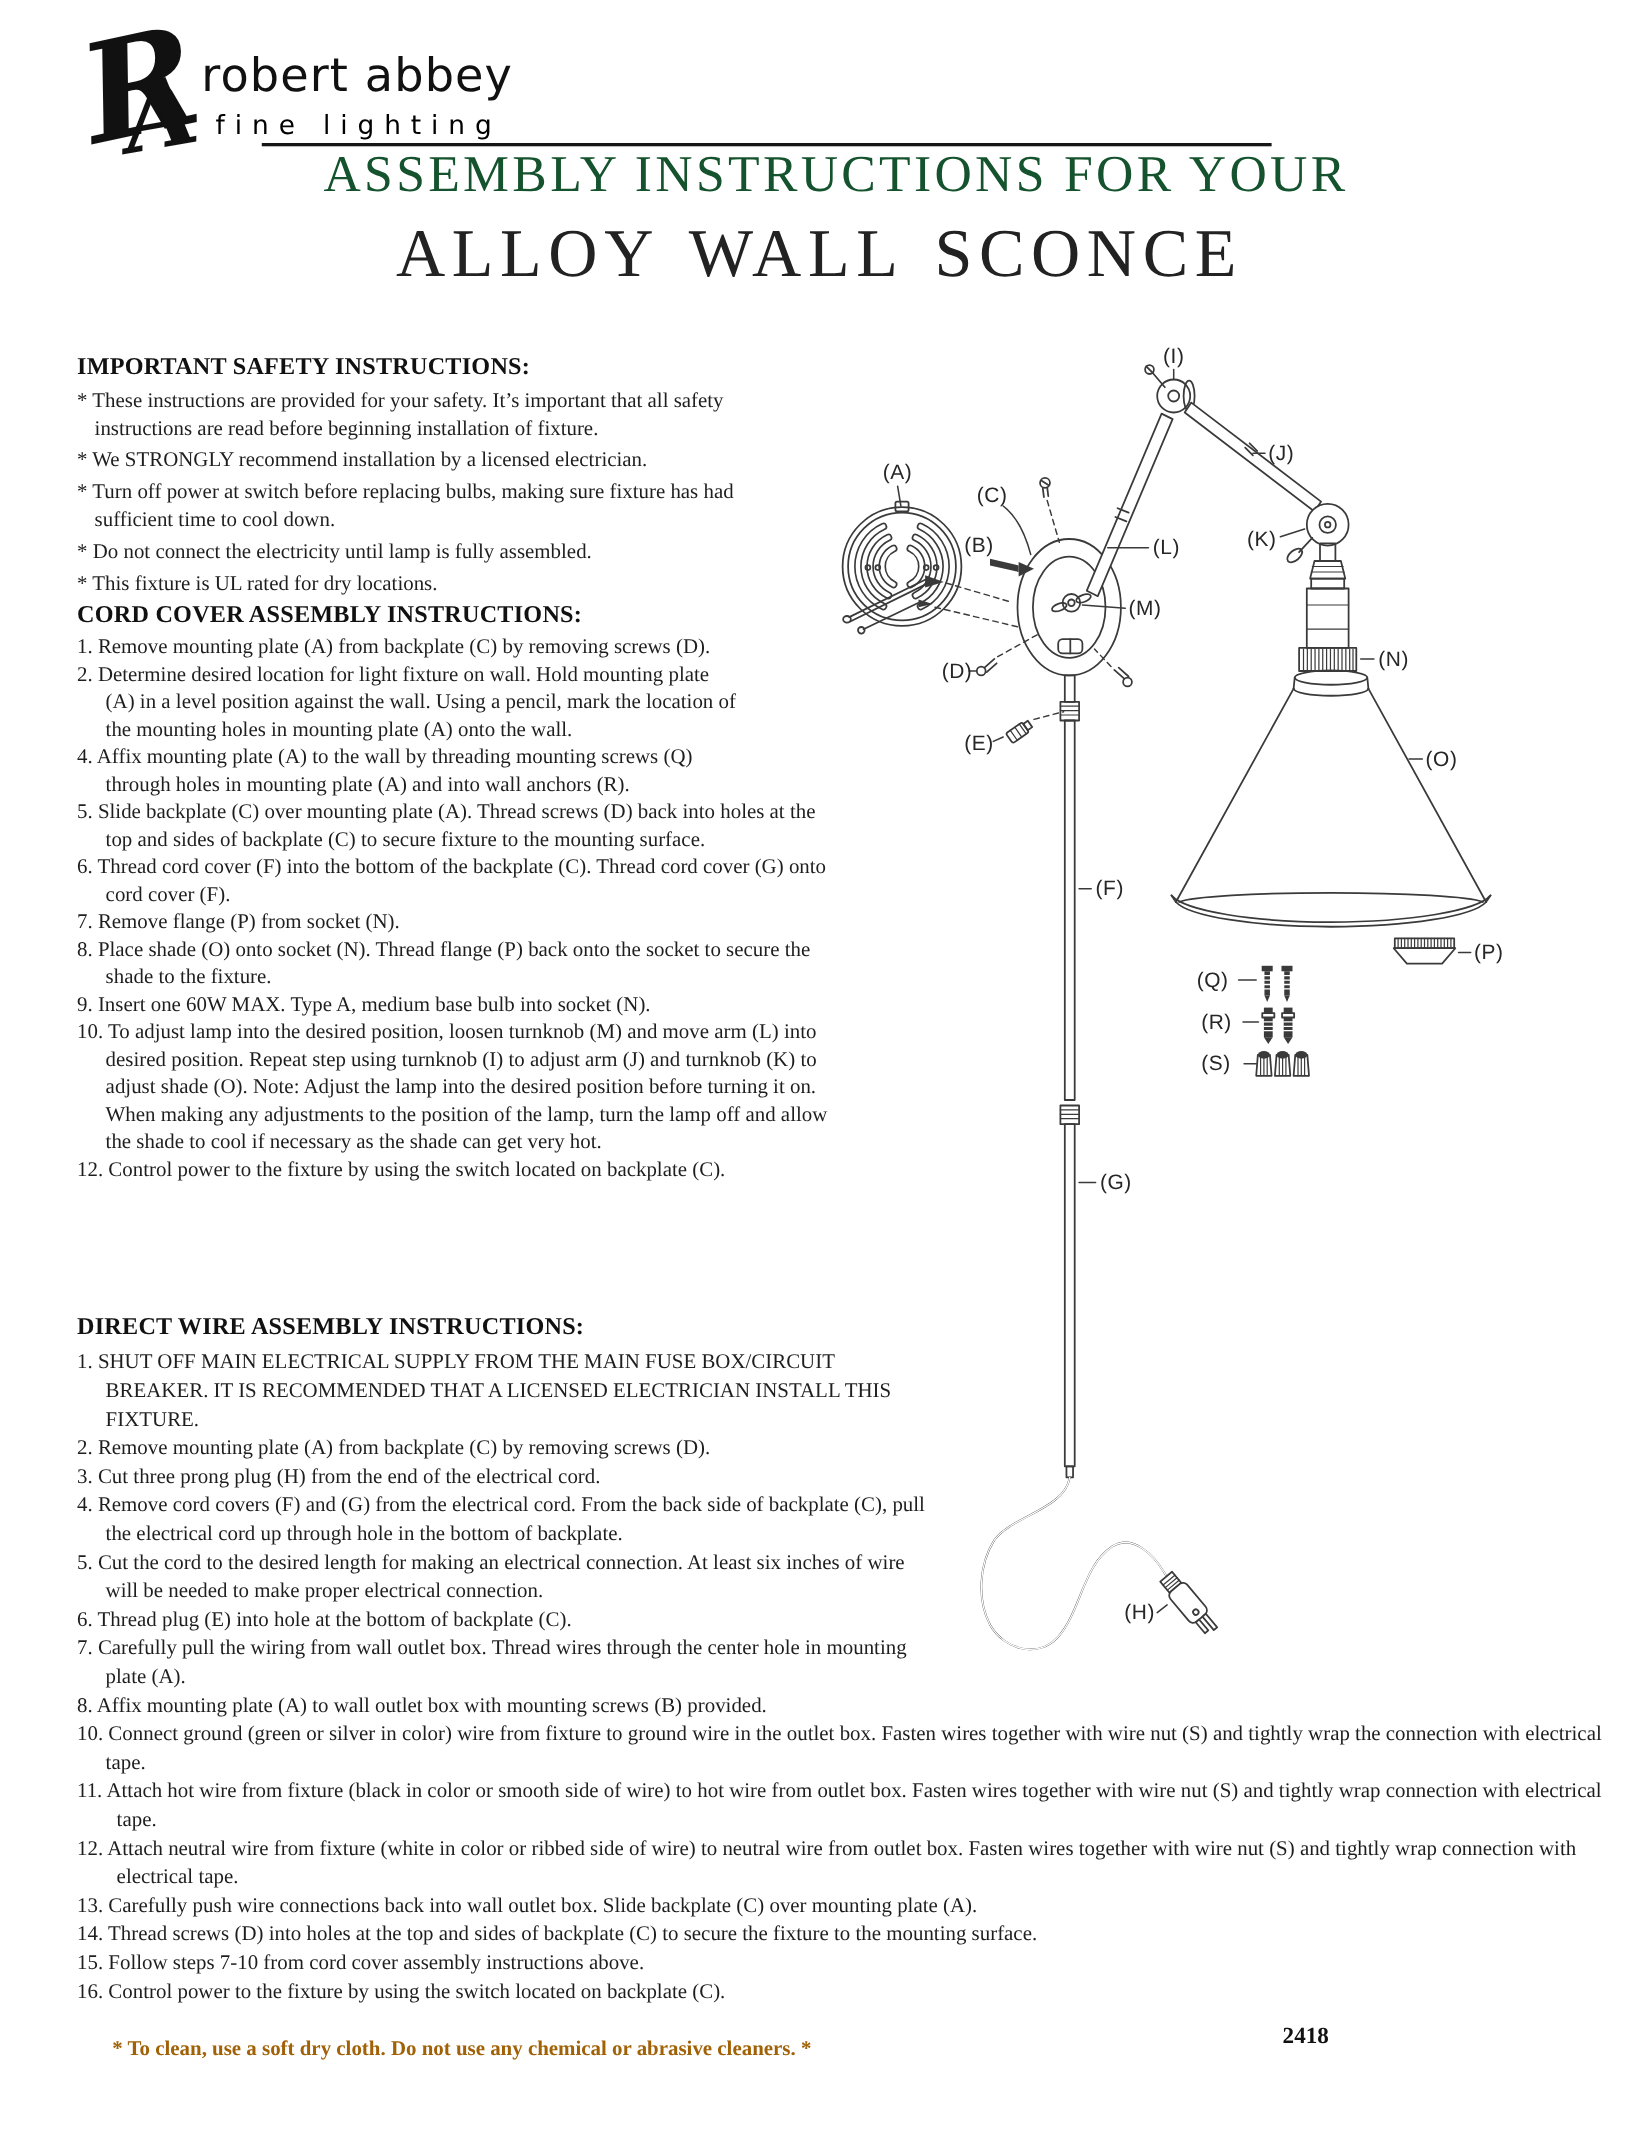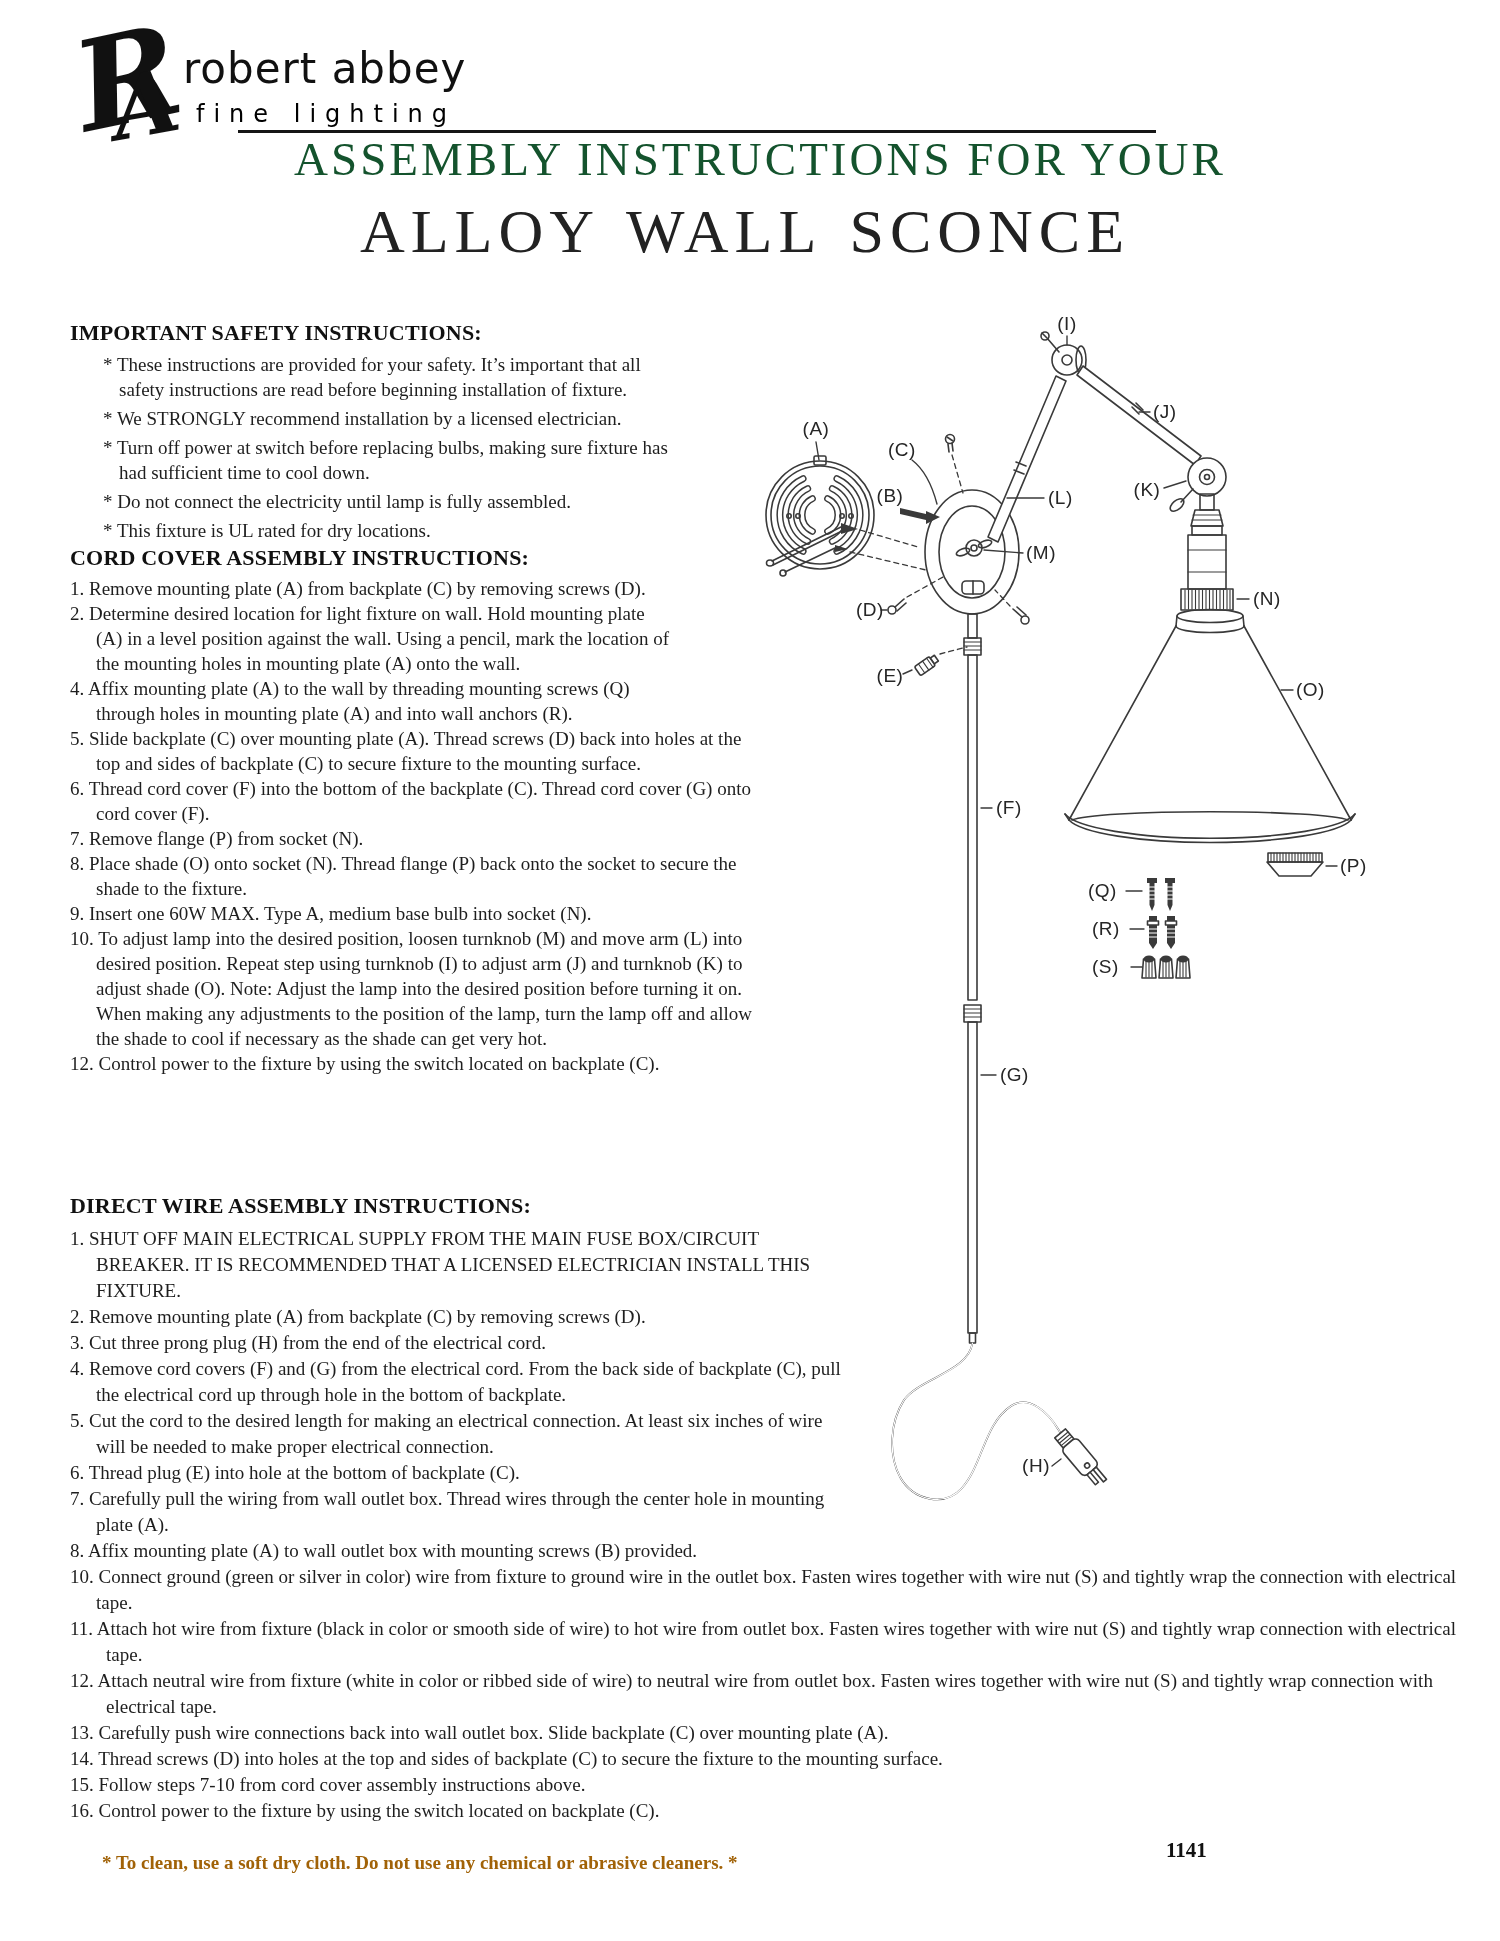--- a/index.html
+++ b/index.html
@@ -25,21 +25,21 @@
   .shead{position:absolute;left:70px;margin:0;font:700 22px "Liberation Serif", serif;color:#111;
          letter-spacing:.2px;}
   #safety-head{top:320px;}
   #cord-head{top:545px;text-align:center;}
   #direct-head{top:1193px;}
   .list{position:absolute;left:70px;font-size:19px;line-height:25px;color:#1e1e1e;}
   #safety-list{top:352px;width:600px;}
   #cord-list{top:576px;width:700px;}
   #direct-list{top:1226px;width:1395px;line-height:26px;}
   .li{padding-left:26px;text-indent:-26px;}
-  .safety .li{padding-left:16px;text-indent:-16px;max-width:592px;margin-bottom:4px;margin-left:33px;}
+  .safety .li{padding-left:16px;text-indent:-16px;max-width:592px;margin-bottom:4px;}
   .cord .li{max-width:676px;}
   .cord .li:nth-child(-n+3){max-width:578px;}
   .cord .li:nth-child(n+10){padding-left:36px;text-indent:-36px;}
   .direct .li{max-width:752px;}
   .direct .li:nth-child(n+9){max-width:1392px;}
   .direct .li:nth-child(n+10){padding-left:36px;text-indent:-36px;}
   #footer-note{position:absolute;left:102px;top:1852px;font:700 19px "Liberation Serif", serif;color:#a16207;}
   #model{position:absolute;left:1166px;top:1838px;font:700 21px "Liberation Serif", serif;color:#111;}
   
   #diagram{position:absolute;left:740px;top:300px;width:680px;height:1230px;}
@@ -106,21 +106,21 @@
       <div class="li">10. Connect ground (green or silver in color) wire from fixture to ground wire in the outlet box. Fasten wires together with wire nut (S) and tightly wrap the connection with electrical tape.</div>
       <div class="li">11. Attach hot wire from fixture (black in color or smooth side of wire) to hot wire from outlet box. Fasten wires together with wire nut (S) and tightly wrap connection with electrical tape.</div>
       <div class="li">12. Attach neutral wire from fixture (white in color or ribbed side of wire) to neutral wire from outlet box. Fasten wires together with wire nut (S) and tightly wrap connection with electrical tape.</div>
       <div class="li">13. Carefully push wire connections back into wall outlet box. Slide backplate (C) over mounting plate (A).</div>
       <div class="li">14. Thread screws (D) into holes at the top and sides of backplate (C) to secure the fixture to the mounting surface.</div>
       <div class="li">15. Follow steps 7-10 from cord cover assembly instructions above.</div>
       <div class="li">16. Control power to the fixture by using the switch located on backplate (C).</div>
     </div>
 
   <div id="footer-note">* To clean, use a soft dry cloth. Do not use any chemical or abrasive cleaners. *</div>
-  <div id="model">1141</div>
+  <div id="model">2418</div>
 
   <svg id="diagram" viewBox="0 0 680 1230">
     <g class="draw">
 
       <g>
         <circle cx="80" cy="215" r="54"></circle>
         <circle cx="80" cy="215" r="49"></circle>
         <rect x="74" y="156" width="12" height="9" rx="1.5"></rect>
         <path class="slot-o" d="M96.9 251.3A40 40 0 0 0 96.9 178.7"></path>
           <path class="slot-i" d="M96.9 251.3A40 40 0 0 0 96.9 178.7"></path>

